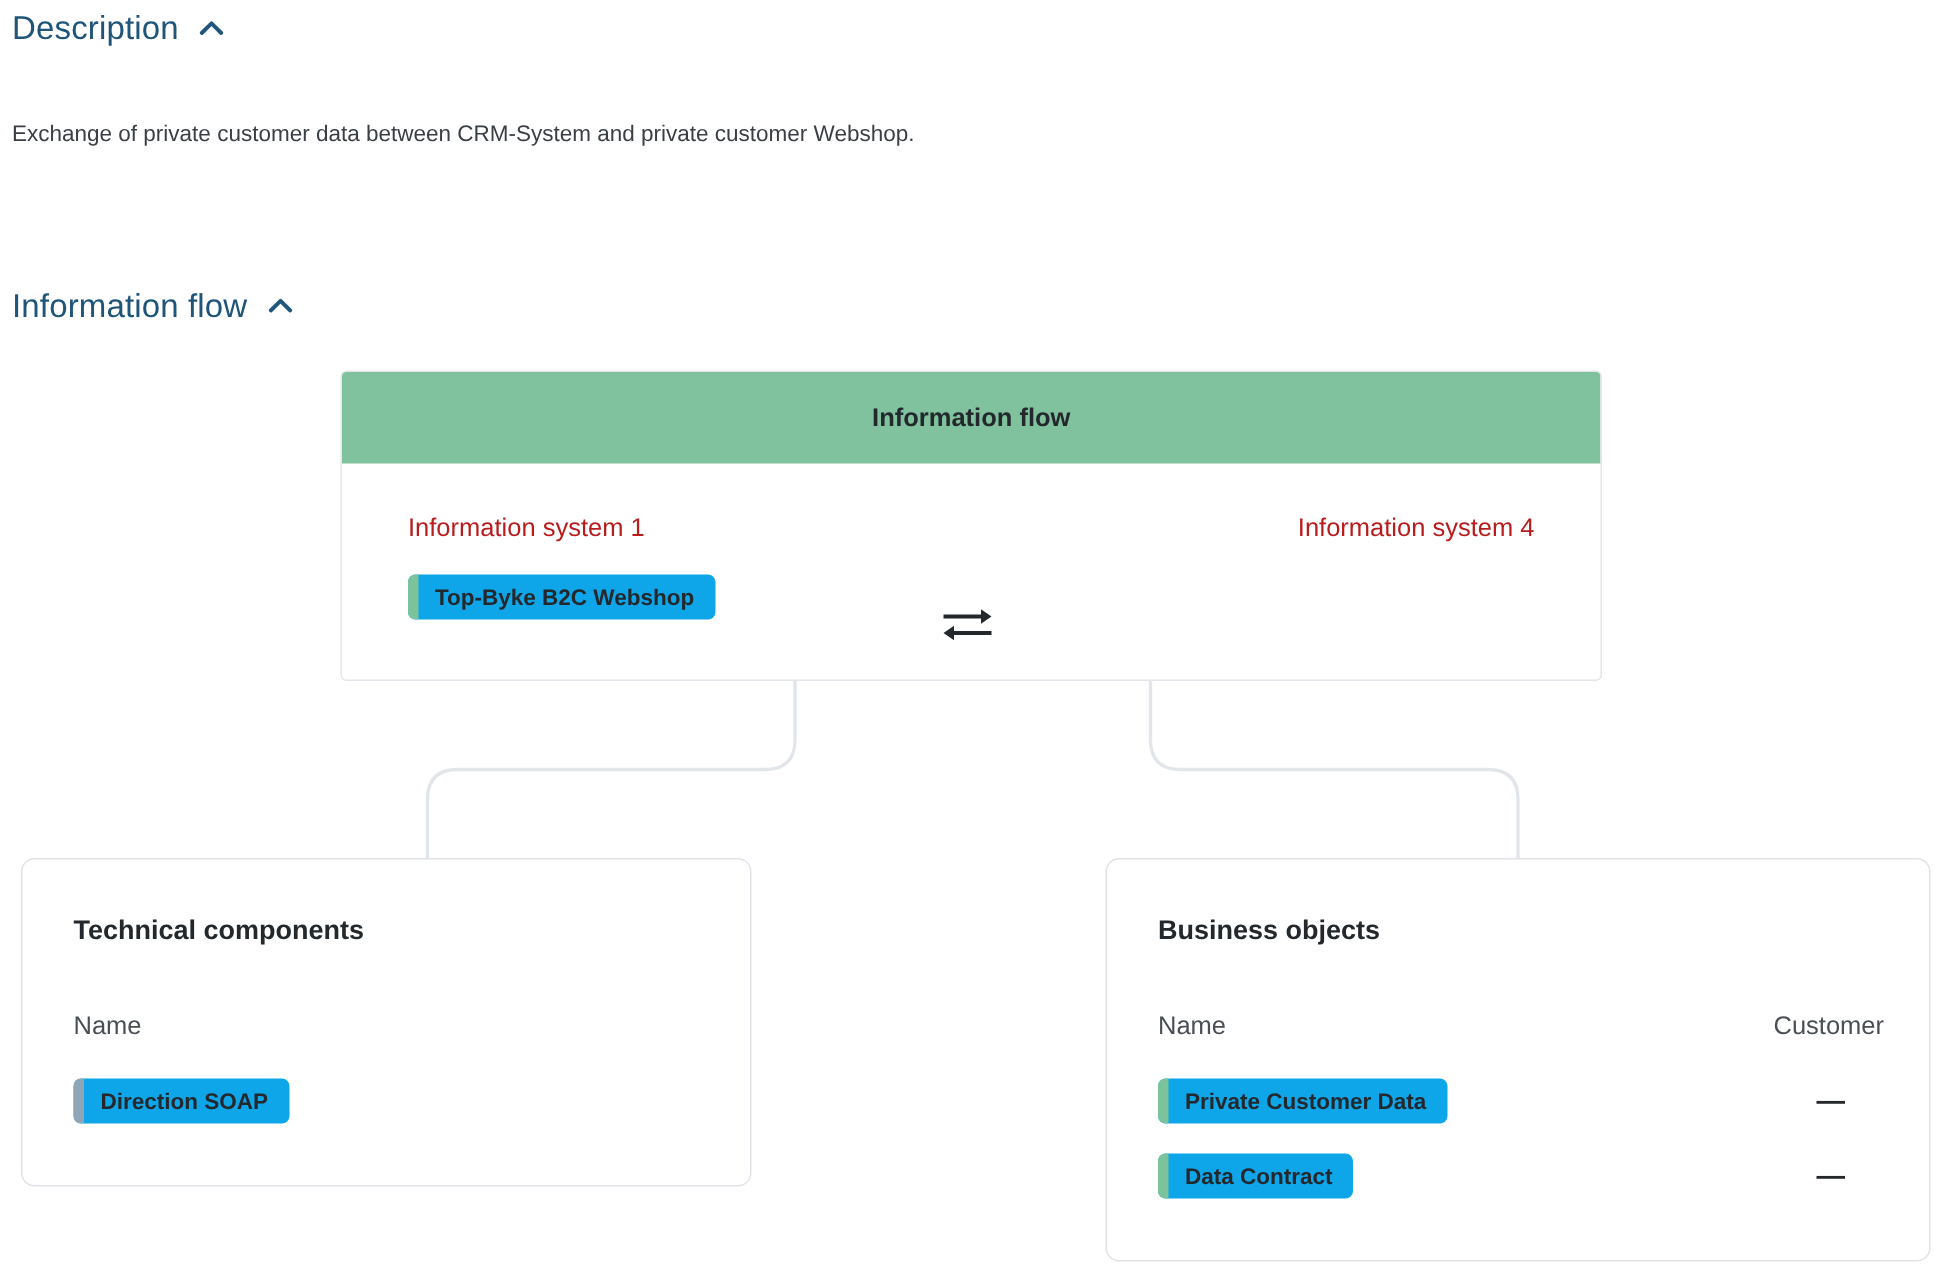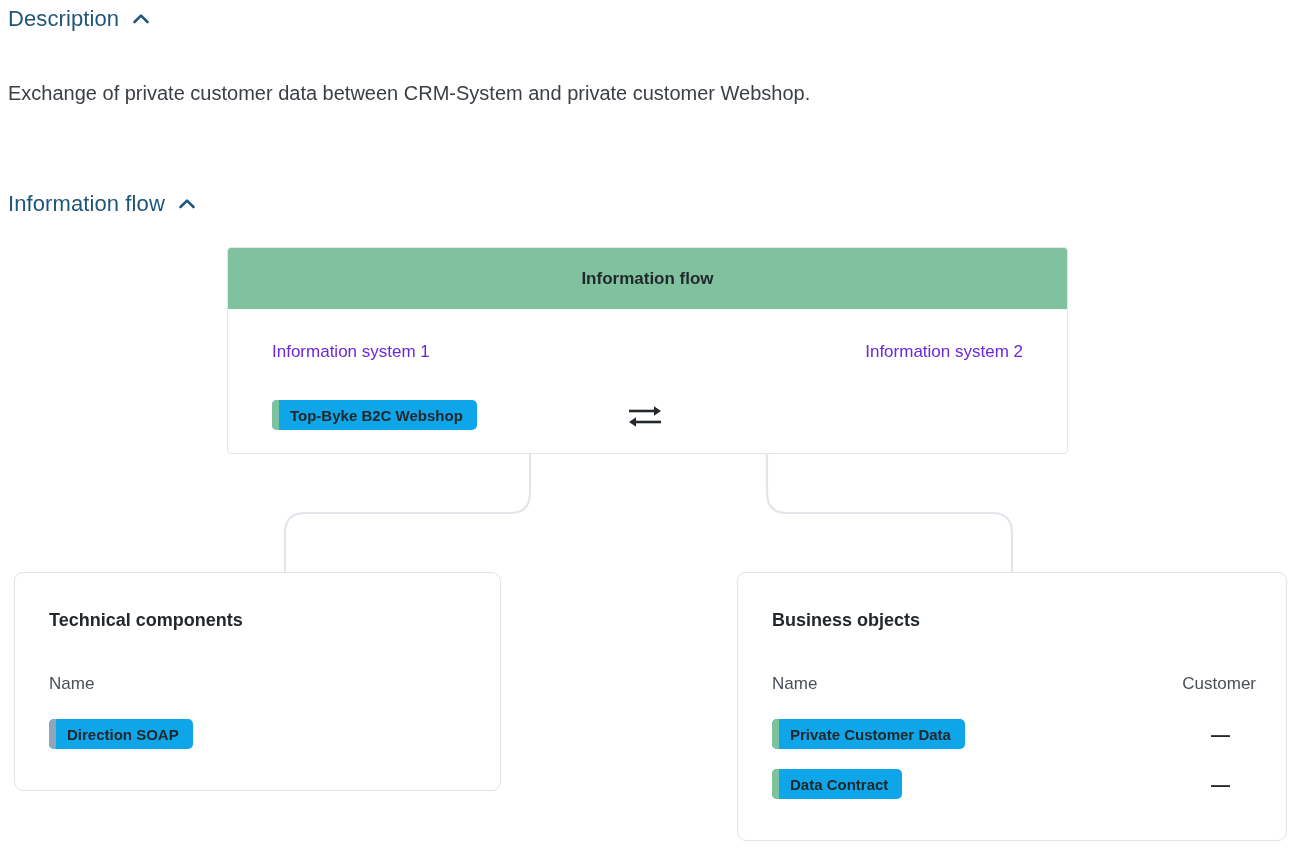--- a/index.html
+++ b/index.html
@@ -37,21 +37,21 @@
     display: block;
   }
   #heading-description { left: 8px; top: 8px; }
   #heading-infoflow   { left: 8px; top: 193px; }
 
   
   #description-text {
     position: absolute;
     left: 8px;
     top: 80px;
-    font-size: 20px;
+    font-size: 15px;
     color: #3a3f45;
     line-height: 1.3;
     white-space: nowrap;
   }
 
   
   #flow-box {
     position: absolute;
     left: 227px;
     top: 247px;
@@ -78,23 +78,23 @@
     height: 145px;
   }
   .sys-col {
     position: absolute;
     top: 34px;
   }
   .sys-col.left  { left: 44px; }
   .sys-col.right { right: 44px; text-align: right; }
   .sys-label {
     font-size: 17px;
-    color: #6d28d9;
-    line-height: 1;
-    margin-bottom: 40px;
+    color: #b91c1c;
+    line-height: 1;
+    margin-bottom: 23px;
   }
 
   
   .chip {
     display: inline-flex;
     align-items: center;
     background: #0ea5e9;
     border-radius: 5px;
     overflow: hidden;
     height: 30px;
@@ -233,21 +233,21 @@
     <span id="exchange-icon">
       <svg viewBox="0 0 38 30" width="38" height="30" aria-hidden="true">
         <path d="M3 10 L30 10" stroke="#23282d" stroke-width="2.6" fill="none"></path>
         <path d="M28 5.2 L35 10 L28 14.8 Z" fill="#23282d"></path>
         <path d="M35 21 L8 21" stroke="#23282d" stroke-width="2.6" fill="none"></path>
         <path d="M10 16.2 L3 21 L10 25.8 Z" fill="#23282d"></path>
       </svg>
     </span>
 
     <div class="sys-col right">
-      <div class="sys-label">Information system 2</div>
+      <div class="sys-label">Information system 4</div>
     </div>
 
   </div>
 </div>
 
 <div class="card" id="card-technical">
   <div class="card-title">Technical components</div>
 
   <div class="table-head">
     <span>Name</span>

